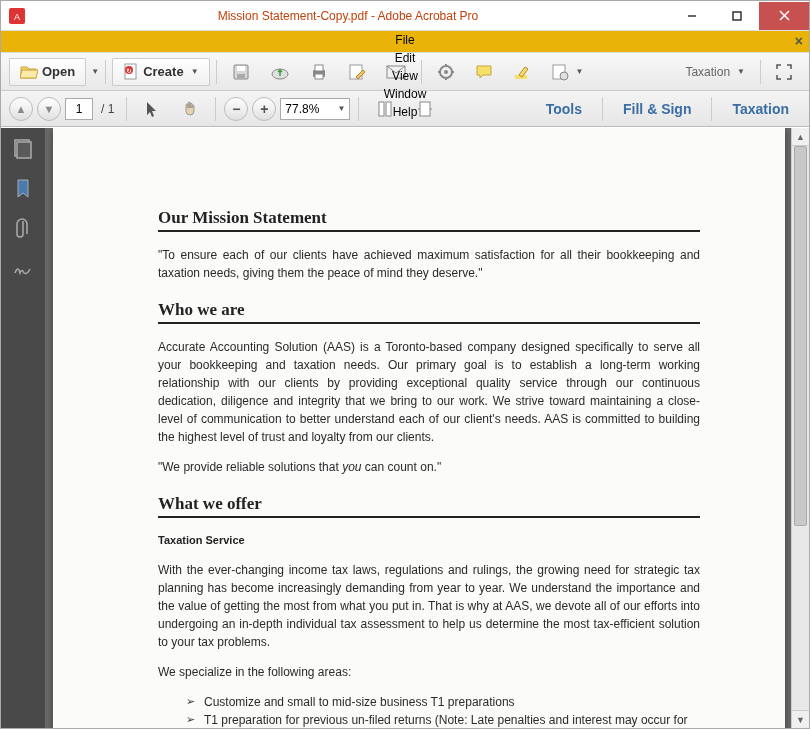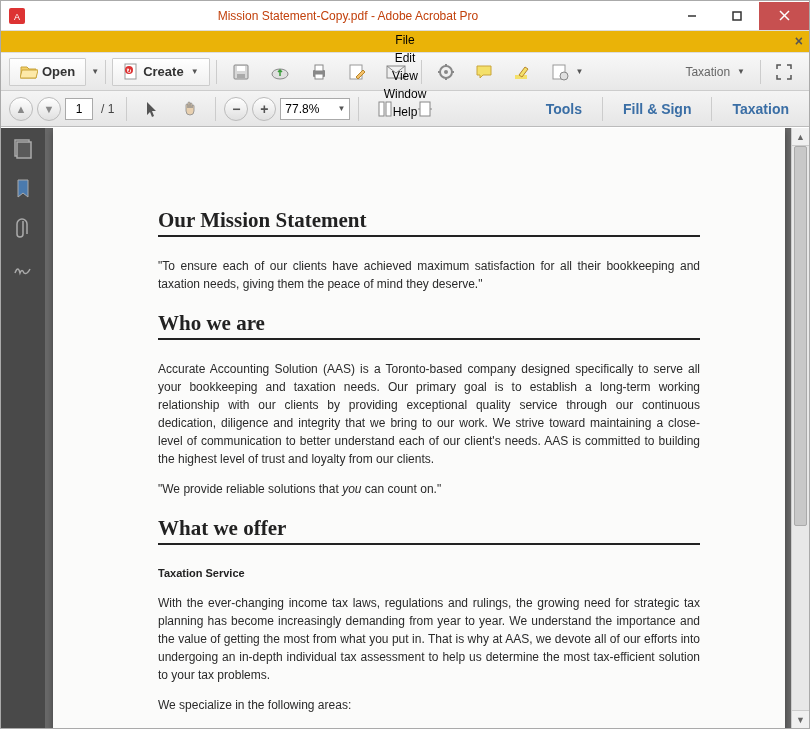--- a/index.html
+++ b/index.html
@@ -41,21 +41,21 @@
 .sidebar { width: 44px; background: #494949; display: flex; flex-direction: column; align-items: center; padding-top: 10px; gap: 18px; }
 .sidebar-icon { width: 22px; height: 22px; display: flex; align-items: center; justify-content: center; color: #aaa; cursor: pointer; }
 .doc-viewport { flex: 1; background: #6a6a6a; position: relative; overflow: hidden; }
 .page { position: absolute; left: 8px; top: 0; right: 24px; background: #fbfbfa; box-shadow: 0 2px 8px rgba(0,0,0,0.4); padding: 80px 85px 20px 105px; }
 .scrollbar { position: absolute; right: 0; top: 0; bottom: 0; width: 18px; background: #e8e8e8; border-left: 1px solid #ccc; }
 .scroll-arrow { height: 18px; display: flex; align-items: center; justify-content: center; font-size: 9px; color: #666; background: #f0f0f0; border-bottom: 1px solid #ccc; cursor: pointer; }
 .scroll-arrow.down { position: absolute; bottom: 0; width: 100%; border-top: 1px solid #ccc; border-bottom: none; }
 .scroll-thumb { position: absolute; left: 2px; right: 2px; top: 18px; height: 380px; background: #c8c8c8; border: 1px solid #aaa; border-radius: 2px; cursor: pointer; }
 
 
-.doc h1 { font-family: Georgia, serif; font-size: 21px; font-weight: 600; color: #222; border-bottom: 2px solid #222; padding-bottom: 2px; margin-bottom: 20px; margin-top: 18px; }
+.doc h1 { font-family: Georgia, serif; font-size: 17px; font-weight: 600; color: #222; border-bottom: 2px solid #222; padding-bottom: 2px; margin-bottom: 14px; margin-top: 18px; }
 .doc h1.first { margin-top: 0; }
 .doc p { font-family: Verdana, Arial, sans-serif; font-size: 12px; line-height: 1.5; color: #2a2a2a; text-align: justify; margin-bottom: 12px; }
 .doc .bold { font-weight: 700; font-family: Verdana, Arial, sans-serif; font-size: 11px; margin-bottom: 12px; color: #222; }
 .doc ul { list-style: none; padding-left: 28px; }
 .doc li { font-family: Verdana, Arial, sans-serif; font-size: 12px; line-height: 1.5; color: #2a2a2a; position: relative; padding-left: 18px; }
 .doc li::before { content: "➢"; position: absolute; left: 0; color: #333; font-size: 11px; }
 svg { display: block; }
 </style>
 </head>
 <body>

